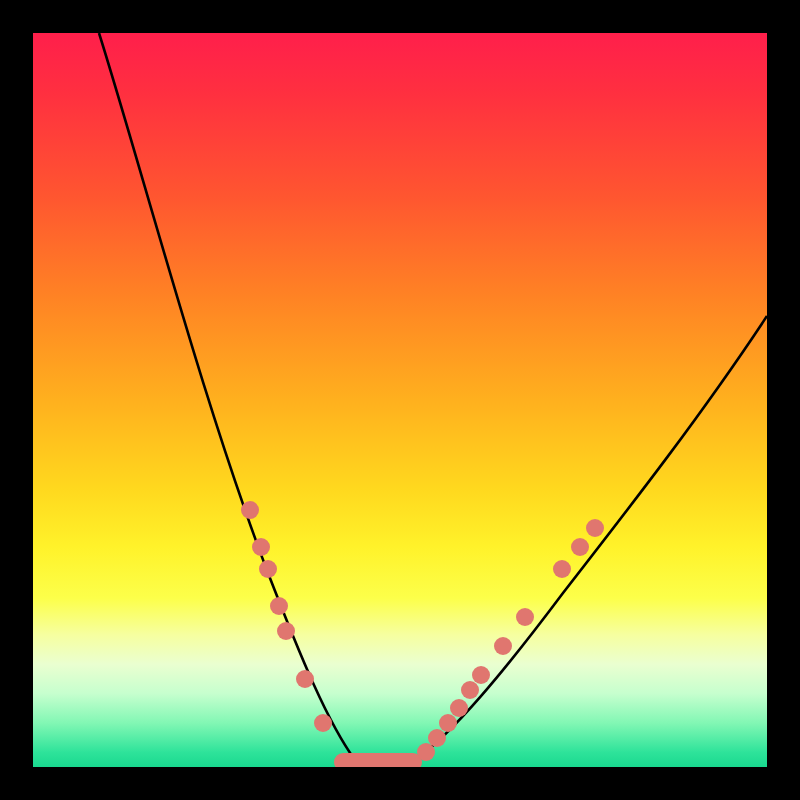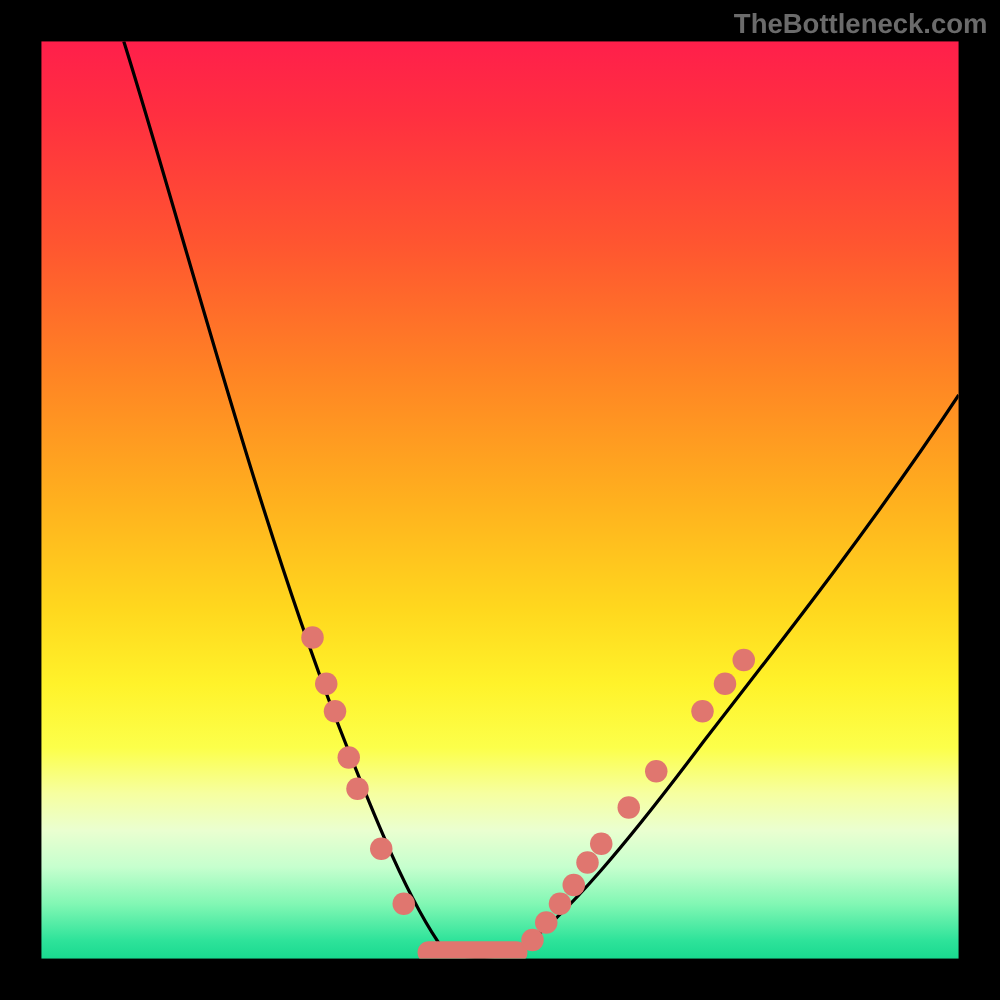--- a/index.html
+++ b/index.html
@@ -53,21 +53,20 @@
     position: absolute;
     inset: 0;
     width: 100%;
     height: 100%;
   }
 </style>
 </head>
 <body>
 
 <div class="container">
-  <div class="watermark">TheBottleneck.com</div>
 
   <div class="plot-area">
     <div class="gradient-bg"></div>
 
     <svg class="curves" viewBox="0 0 734 734" preserveAspectRatio="none">
       <g>
         <path d="M 66 0
                  C 110 140, 170 370, 235 540
                  C 268 625, 295 690, 322 727" fill="none" stroke="#000" stroke-width="2.6"></path>
         <path d="M 322 727

